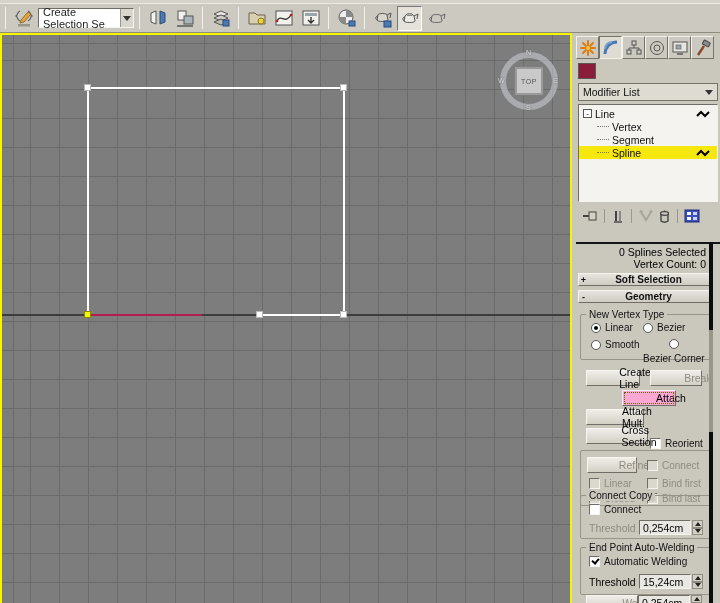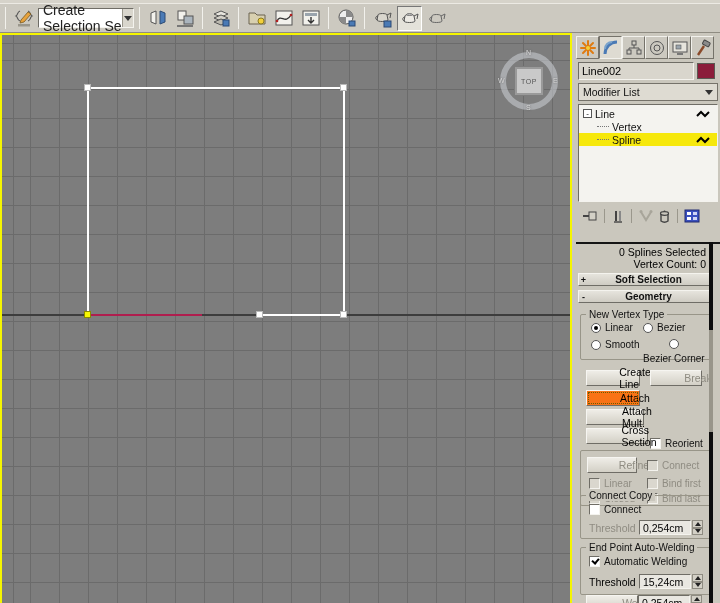--- a/index.html
+++ b/index.html
@@ -8,21 +8,21 @@
   .abs { position:absolute; }
 
   
   #menustrip { left:0; top:0; width:720px; height:4px; background:#d6d3ca; border-bottom:1px solid #eceae4;}
   #toolbar { left:0; top:4px; width:720px; height:29px; background:#ccc9c0;
     display:flex; align-items:center; gap:2px; padding-left:2px; border-bottom:1px solid #8f8c82;}
   .tbtn { width:25px; height:25px; display:flex; align-items:center; justify-content:center; border:1px solid transparent; }
   .tbtn.pressed { background:#e4e2da; border:1px solid; border-color:#777 #fff #fff #777; }
   .tsep { width:1px; height:22px; background:#8f8c82; border-right:1px solid #f2f1ec; margin:0 3px; }
   .combo { width:96px; height:20px; background:#fff; border:1px solid; border-color:#6f6d66 #f4f3ee #f4f3ee #6f6d66;
-    display:flex; align-items:center; font-size:14px; color:#222; padding-left:4px; }
+    display:flex; align-items:center; font-size:11px; color:#222; padding-left:4px; }
   .combo .arrowbox { margin-left:auto; width:16px; height:18px; background:#d9d6cd; border-left:1px solid #9a978c;
     display:flex; align-items:center; justify-content:center; }
   .tri-down { width:0; height:0; border-left:4px solid transparent; border-right:4px solid transparent; border-top:5px solid #333; }
 
   
   #viewport { left:0; top:33px; width:572px; height:570px; background:#7d7d7d; overflow:hidden;
     border:2px solid #f5f500; border-bottom:none;
     background-image:
       repeating-linear-gradient(to right, #6b6b6b 0 1px, transparent 1px 29px),
       repeating-linear-gradient(to bottom, #6b6b6b 0 1px, transparent 1px 29px);
@@ -75,21 +75,21 @@
   .rollout .pm { width:9px; text-align:center; font-size:9px; font-weight:bold; }
   .rollout .rtitle { flex:1; text-align:center; }
 
   .group { left:4px; width:132px; border:1px solid #989588; border-radius:2px; position:absolute; }
   .gtitle { position:absolute; top:-6px; left:5px; background:#cac7bd; padding:0 3px; font-size:10px; color:#111; }
 
   .btn { position:absolute; height:16px; background:linear-gradient(#efede7,#d3d0c6);
     border:1px solid; border-color:#f6f5f1 #6f6d66 #6f6d66 #f6f5f1; font-size:10.5px;
     display:flex; align-items:center; justify-content:center; color:#000;padding-left:44px; }
   .btn.dis { color:#8f8c82; }
-  .btn.active-yellow { background:#f97316; outline:1px dotted #6b5d00; outline-offset:-3px; }
+  .btn.active-yellow { background:#f9a8d4; outline:1px dotted #6b5d00; outline-offset:-3px;margin-left:36px; }
 
   .radio { display:flex; align-items:center; gap:4px; position:absolute; font-size:10px; }
   .radio .rdot { width:10px; height:10px; border-radius:50%; background:#fff; border:1px solid #555;
     display:flex; align-items:center; justify-content:center; }
   .radio .rdot .fill { width:4px; height:4px; border-radius:50%; background:#000; }
   .check { display:flex; align-items:center; gap:4px; position:absolute; font-size:10px; }
   .check .cbox { width:11px; height:11px; background:#fff; border:1px solid; border-color:#6f6d66 #f4f3ee #f4f3ee #6f6d66; position:relative; }
   .check.dis .cbox { background:#dad7ce; }
   .check.dis { color:#8f8c82; }
   .check .cbox.checked::after { content:""; position:absolute; left:2px; top:1px; width:5px; height:3px;
@@ -278,40 +278,43 @@
     </div>
     <div class="tab">
       <svg width="18" height="18" viewBox="0 0 18 18">
         <rect x="9" y="2" width="7" height="4.5" rx="1" fill="#8a8a8a" stroke="#444" transform="rotate(28 12 4)"></rect>
         <line x1="10" y1="7" x2="4" y2="16" stroke="#8a4a2a" stroke-width="2.4"></line>
       </svg>
     </div>
   </div>
 
   <div id="namerow" class="abs">
-    <input id="objname" value="Line002" style="">
     <div id="colorswatch" style="background:#8b1c3a;"></div>
   </div>
 
   <div id="modlist" class="abs">
     <span>Modifier List</span>
     <span class="arr tri-down"></span>
   </div>
 
   <div id="stack" class="abs">
     <div class="stackrow">
       <span class="expander">-</span>
       <span>Line</span>
       <svg class="zig" width="16" height="8" viewBox="0 0 16 8">
         <polyline points="1,6 5,2 9,6 13,2" stroke="#000" stroke-width="2" fill="none"></polyline>
       </svg>
     </div>
     <div class="stackrow sub">
       <span class="treedash"></span>
       <span>Vertex</span>
+    </div>
+    <div class="stackrow sub">
+      <span class="treedash"></span>
+      <span>Segment</span>
     </div>
     <div class="stackrow sub sel">
       <span class="treedash"></span>
       <span>Spline</span>
       <svg class="zig" width="16" height="8" viewBox="0 0 16 8">
         <polyline points="1,6 5,2 9,6 13,2" stroke="#000" stroke-width="2" fill="none"></polyline>
       </svg>
     </div>
   </div>
 

